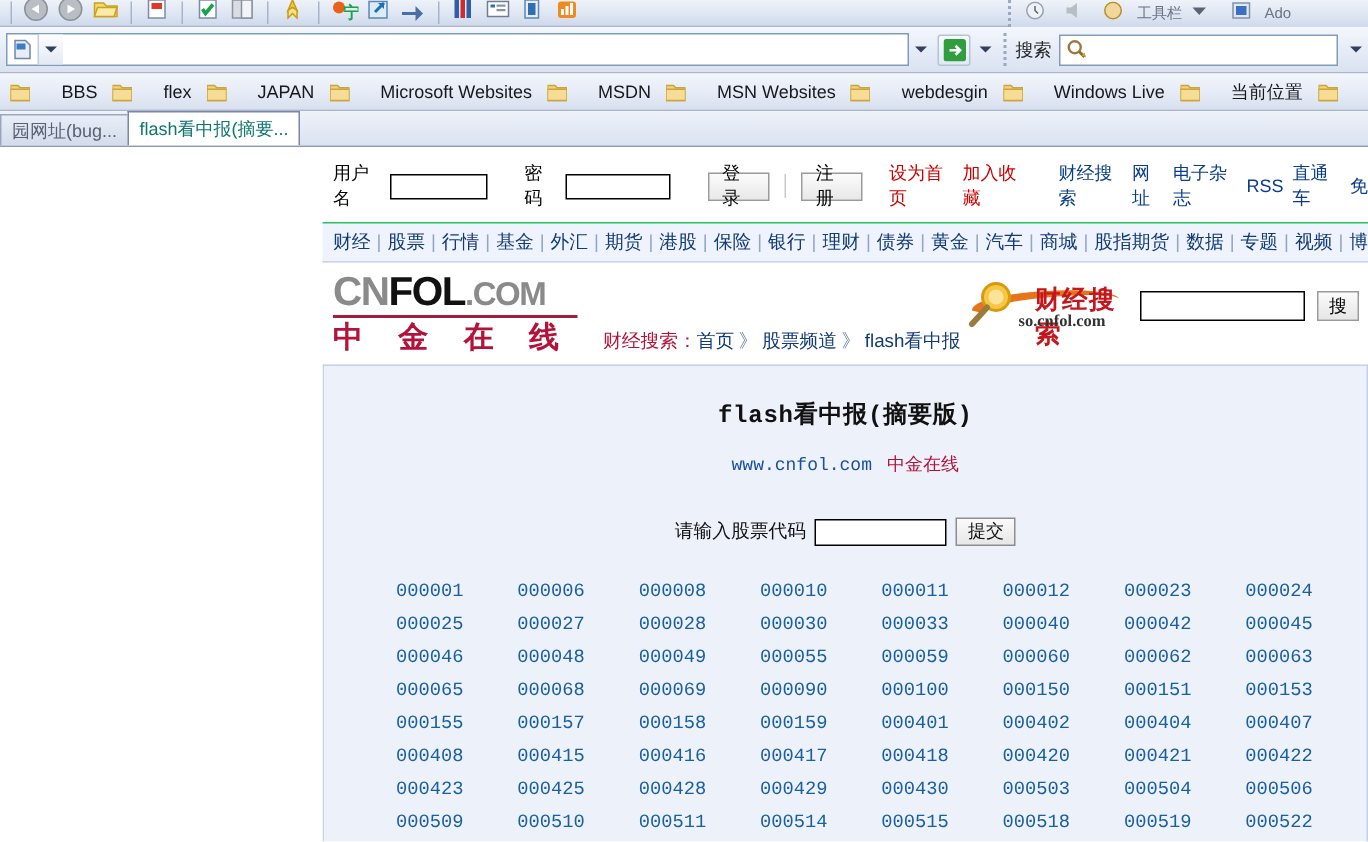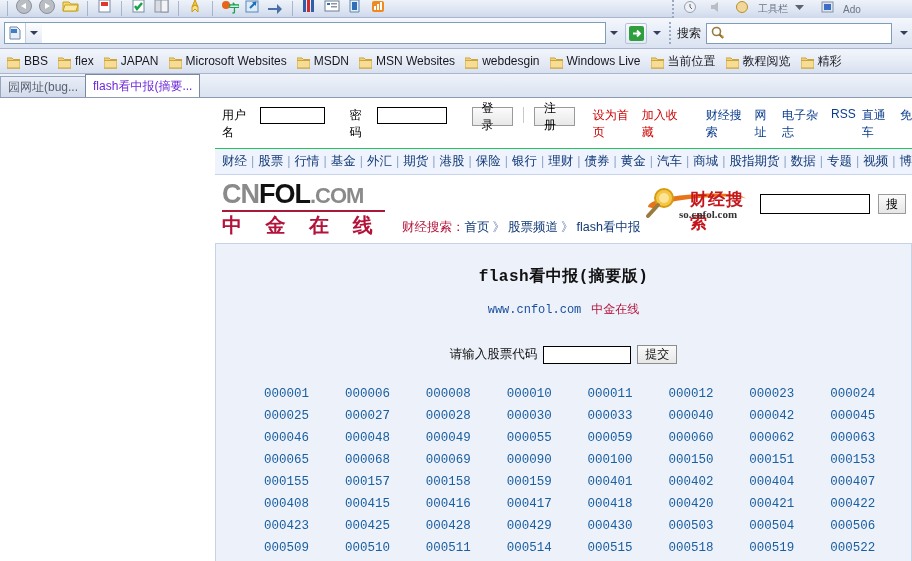--- a/index.html
+++ b/index.html
@@ -81,21 +81,21 @@
   .search-in { flex:1; font-size:12px; color:#333; }
   .search-caret { width:16px; display:flex;align-items:center;justify-content:center;flex:none;}
 
   
   .bm-row {
     height: 25px;
     background: linear-gradient(to bottom,#f2f5fb 0%, #e4eaf5 60%, #d8e0ef 100%);
     border-bottom: 1px solid #a9b6cd;
     display:flex; align-items:center; padding-left:4px; overflow:hidden;
   }
-  .bm { display:flex; align-items:center; gap:4px; padding: 0 7px 0 3px; white-space:nowrap; flex:none; }
+  .bm { display:flex; align-items:center; gap:21px; padding: 0 7px 0 3px; white-space:nowrap; flex:none; }
   .bm-label { font-size:12px; color:#16181c; }
   .folder { width:13px; height:12px; flex:none; }
 
   
   .tab-row {
     height: 24px;
     background: linear-gradient(to bottom,#eef2f9,#dbe3f1);
     border-bottom: 1px solid #8e9ab2;
     display:flex; align-items:flex-end; padding-left:0; overflow:hidden;
   }
@@ -106,35 +106,35 @@
     font-size: 12px;
     border: 1px solid #9aa6bd;
     border-bottom: none;
     margin-right: -1px;
     white-space:nowrap; overflow:hidden;
     background: linear-gradient(to bottom,#e9eef7,#d3dcec);
     color:#5a6172;
   }
   .tab.active {
     background: #ffffff;
-    color: #6d28d9;
+    color: #0f766e;
     height: 23px;
     border-color: #7a88a3;
     position:relative; z-index:2;text-align:right;
   }
 
   
   .page {
     position:absolute; left:0; top:99px; right:0; bottom:0;
     background:#fff; overflow:hidden;
   }
   .site { width: 912px; }
 
   .login-bar {
-    display:flex; align-items:flex-start;
+    display:flex; align-items:center;
     padding: 8px 0 7px 222px;
     font-size: 12px; color:#000;
     gap: 6px;
   }
   .login-bar .lbl { font-size:12px; color:#000; }
   .txtin {
     border: 1px solid #000;
     height: 17px; width: 72px;
     background:#fff;
   }

